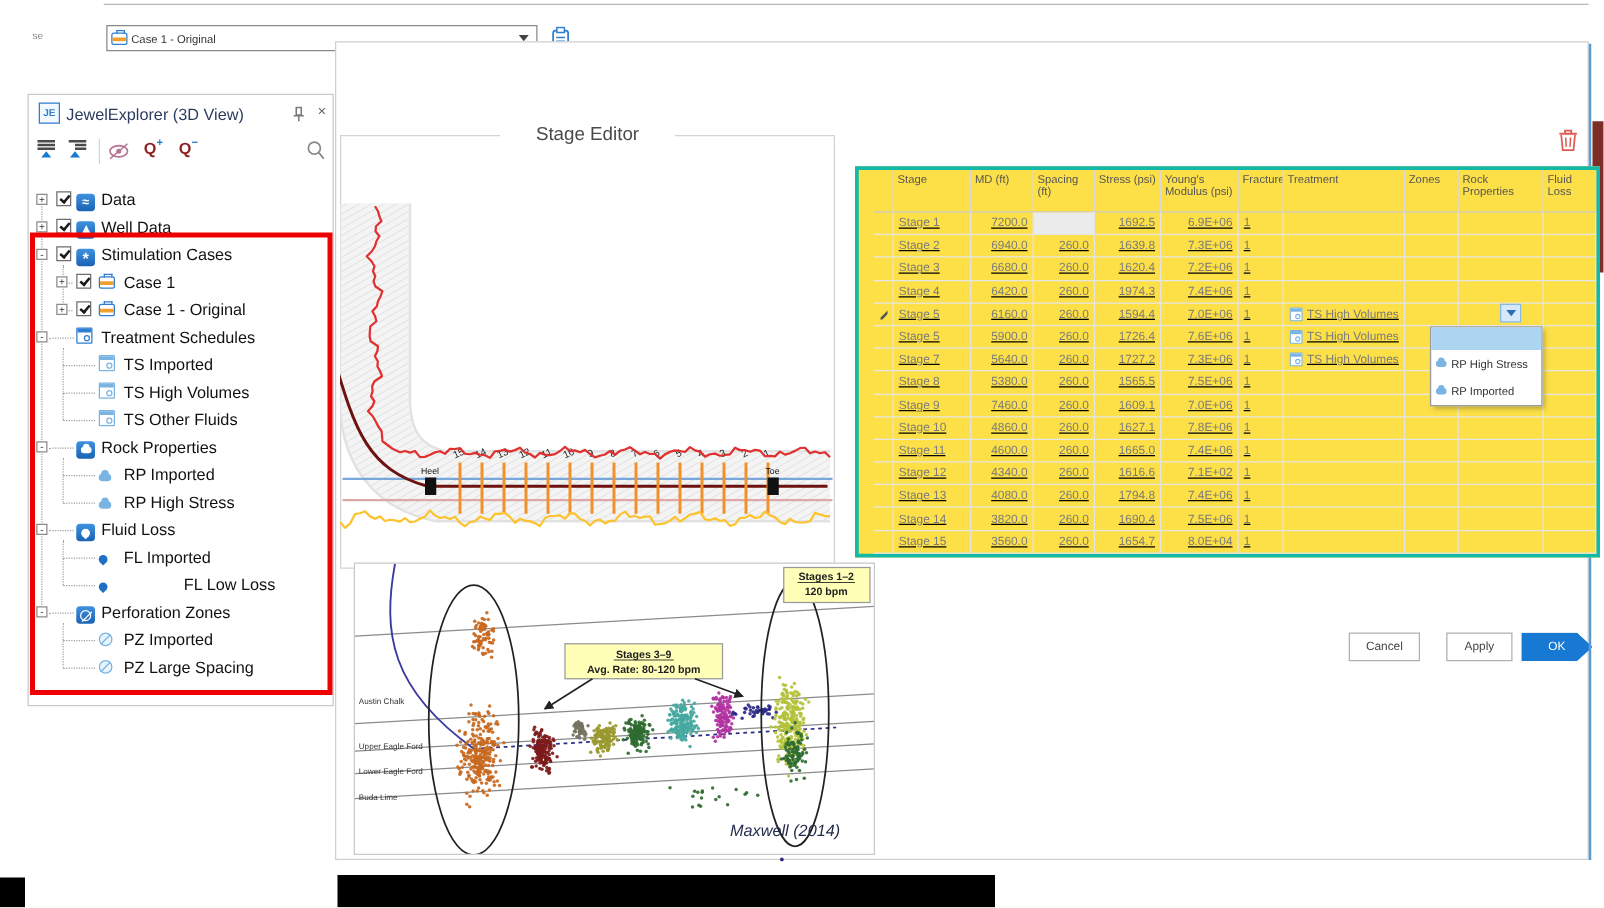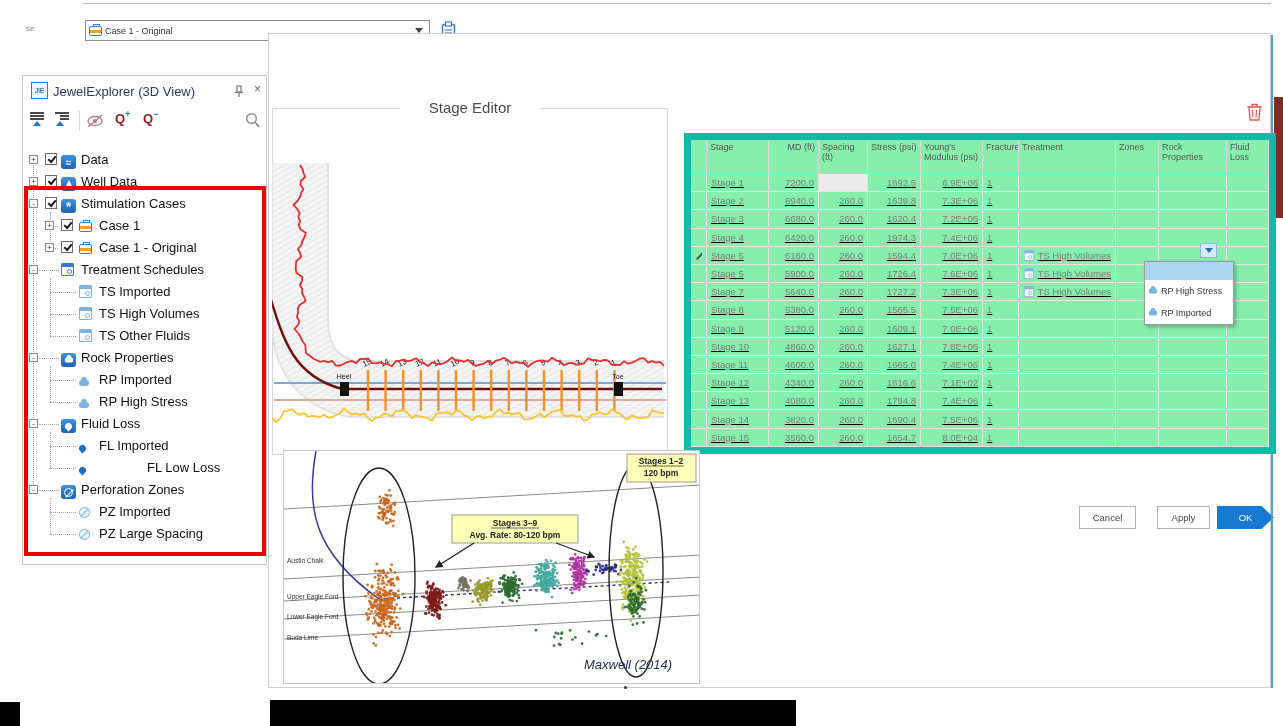--- a/index.html
+++ b/index.html
@@ -24,21 +24,21 @@
   .dialog{left:268px;top:33px;width:1003px;height:655px;border:1px solid #cfcfcf;background:#fff;box-sizing:border-box;}
   .groupbox{left:272px;top:108px;width:396px;height:347px;border:1px solid #d4d4d4;box-sizing:border-box;}
   .chart-title{left:400px;top:99px;width:140px;text-align:center;font-size:15px;color:#4a4a4a;background:#fff;z-index:6;}
   #chart{left:272px;top:108px;z-index:2;}
   #legend{left:488px;top:128px;width:152px;border:1px solid #9a9a9a;background:#fff;z-index:7;padding:7px 0 4px 14px;box-sizing:border-box;}
   .leg-row{display:flex;align-items:center;height:20px;}
   .leg-swatch{width:22px;height:3px;margin-right:8px;}
   .leg-label{font-size:9px;color:#222;}
 
   
-  #tbl{left:684px;top:133px;border:7px solid #14b8a6;background:#86efac;z-index:3;}
+  #tbl{left:684px;top:133px;border:3px solid #14b8a6;background:#fde047;z-index:3;padding-left:12px;}
   .hrow{display:flex;height:34px;}
   .hcell{font-size:9px;color:#555;border-right:1px solid #d9d9d9;border-bottom:1px solid #c9c9c9;
          padding:2px 3px;box-sizing:border-box;line-height:1.15;overflow:hidden;}
   .trow{display:flex;height:18.2px;box-sizing:border-box;text-decoration:underline;}
   .tcell{font-size:9.5px;color:#7b7b7b;border-right:1px solid #e3e3e3;border-bottom:1px solid #e6e6e6;
          box-sizing:border-box;white-space:nowrap;overflow:hidden;line-height:17px;padding:0 4px;display:flex;align-items:center;}
   .num{justify-content:flex-end;}
   .gray{background:#ebebeb;}
 
   
@@ -180,21 +180,21 @@
       <rect x="68" y="274" width="9" height="14" fill="#111"></rect>
       <rect x="342" y="274" width="9" height="14" fill="#111"></rect>
       <text x="72" y="271" font-size="7" fill="#111" font-family="&quot;Liberation Sans&quot;, sans-serif" text-anchor="middle">Heel</text>
       <text x="346" y="271" font-size="7" fill="#111" font-family="&quot;Liberation Sans&quot;, sans-serif" text-anchor="middle">Toe</text>
     </svg>
 
   <div id="tbl" class="abs">
       <div class="hrow">
         <div class="hcell" style="width: 16px;"></div>
         <div class="hcell" style="width: 62px;">Stage</div>
-        <div class="hcell" style="width: 50px; text-align: right;">MD (ft)</div>
+        <div class="hcell" style="width: 50px;">MD (ft)</div>
         <div class="hcell" style="width: 49px;">Spacing (ft)</div>
         <div class="hcell" style="width: 53px;">Stress (psi)</div>
         <div class="hcell" style="width: 62px;">Young's Modulus (psi)</div>
         <div class="hcell" style="width: 36px;">Fractures</div>
         <div class="hcell" style="width: 97px;">Treatment</div>
         <div class="hcell" style="width: 43px;">Zones</div>
         <div class="hcell" style="width: 68px;">Rock Properties</div>
         <div class="hcell" style="width: 42px;">Fluid Loss</div>
       </div>
       <div class="trow">
@@ -320,21 +320,21 @@
         <div class="tcell num" style="width: 62px;">7.5E+06</div>
         <div class="tcell " style="width: 36px;">1</div>
         <div class="tcell " style="width: 97px;"></div>
         <div class="tcell " style="width: 43px;"></div>
         <div class="tcell " style="width: 68px;"></div>
         <div class="tcell " style="width: 42px;"></div>
       </div>
       <div class="trow">
         <div class="tcell " style="width: 16px;"></div>
         <div class="tcell " style="width: 62px;">Stage 9</div>
-        <div class="tcell num" style="width: 50px;">5120.0</div>
+        <div class="tcell num" style="width: 50px;">7460.0</div>
         <div class="tcell num" style="width: 49px;">260.0</div>
         <div class="tcell num" style="width: 53px;">1609.1</div>
         <div class="tcell num" style="width: 62px;">7.0E+06</div>
         <div class="tcell " style="width: 36px;">1</div>
         <div class="tcell " style="width: 97px;"></div>
         <div class="tcell " style="width: 43px;"></div>
         <div class="tcell " style="width: 68px;"></div>
         <div class="tcell " style="width: 42px;"></div>
       </div>
       <div class="trow">

